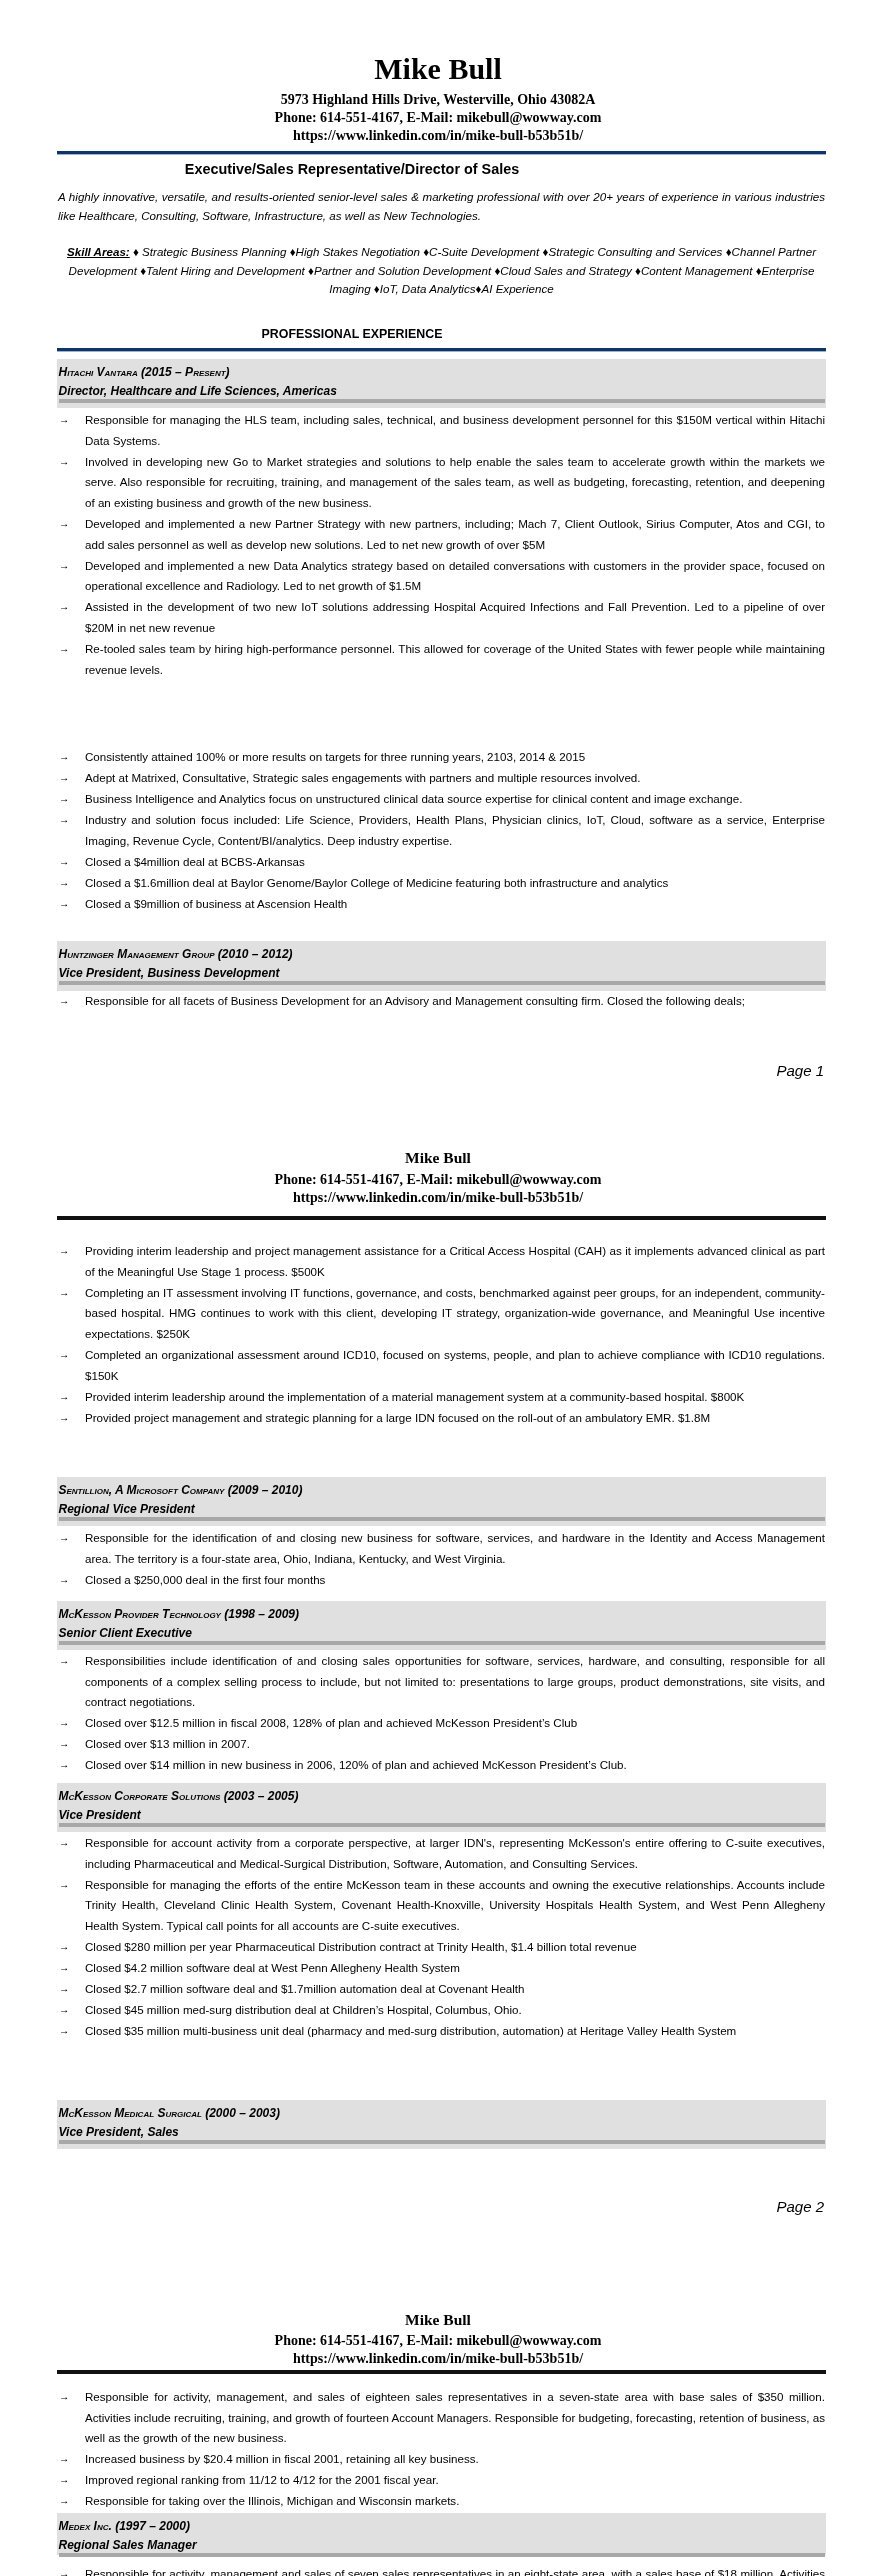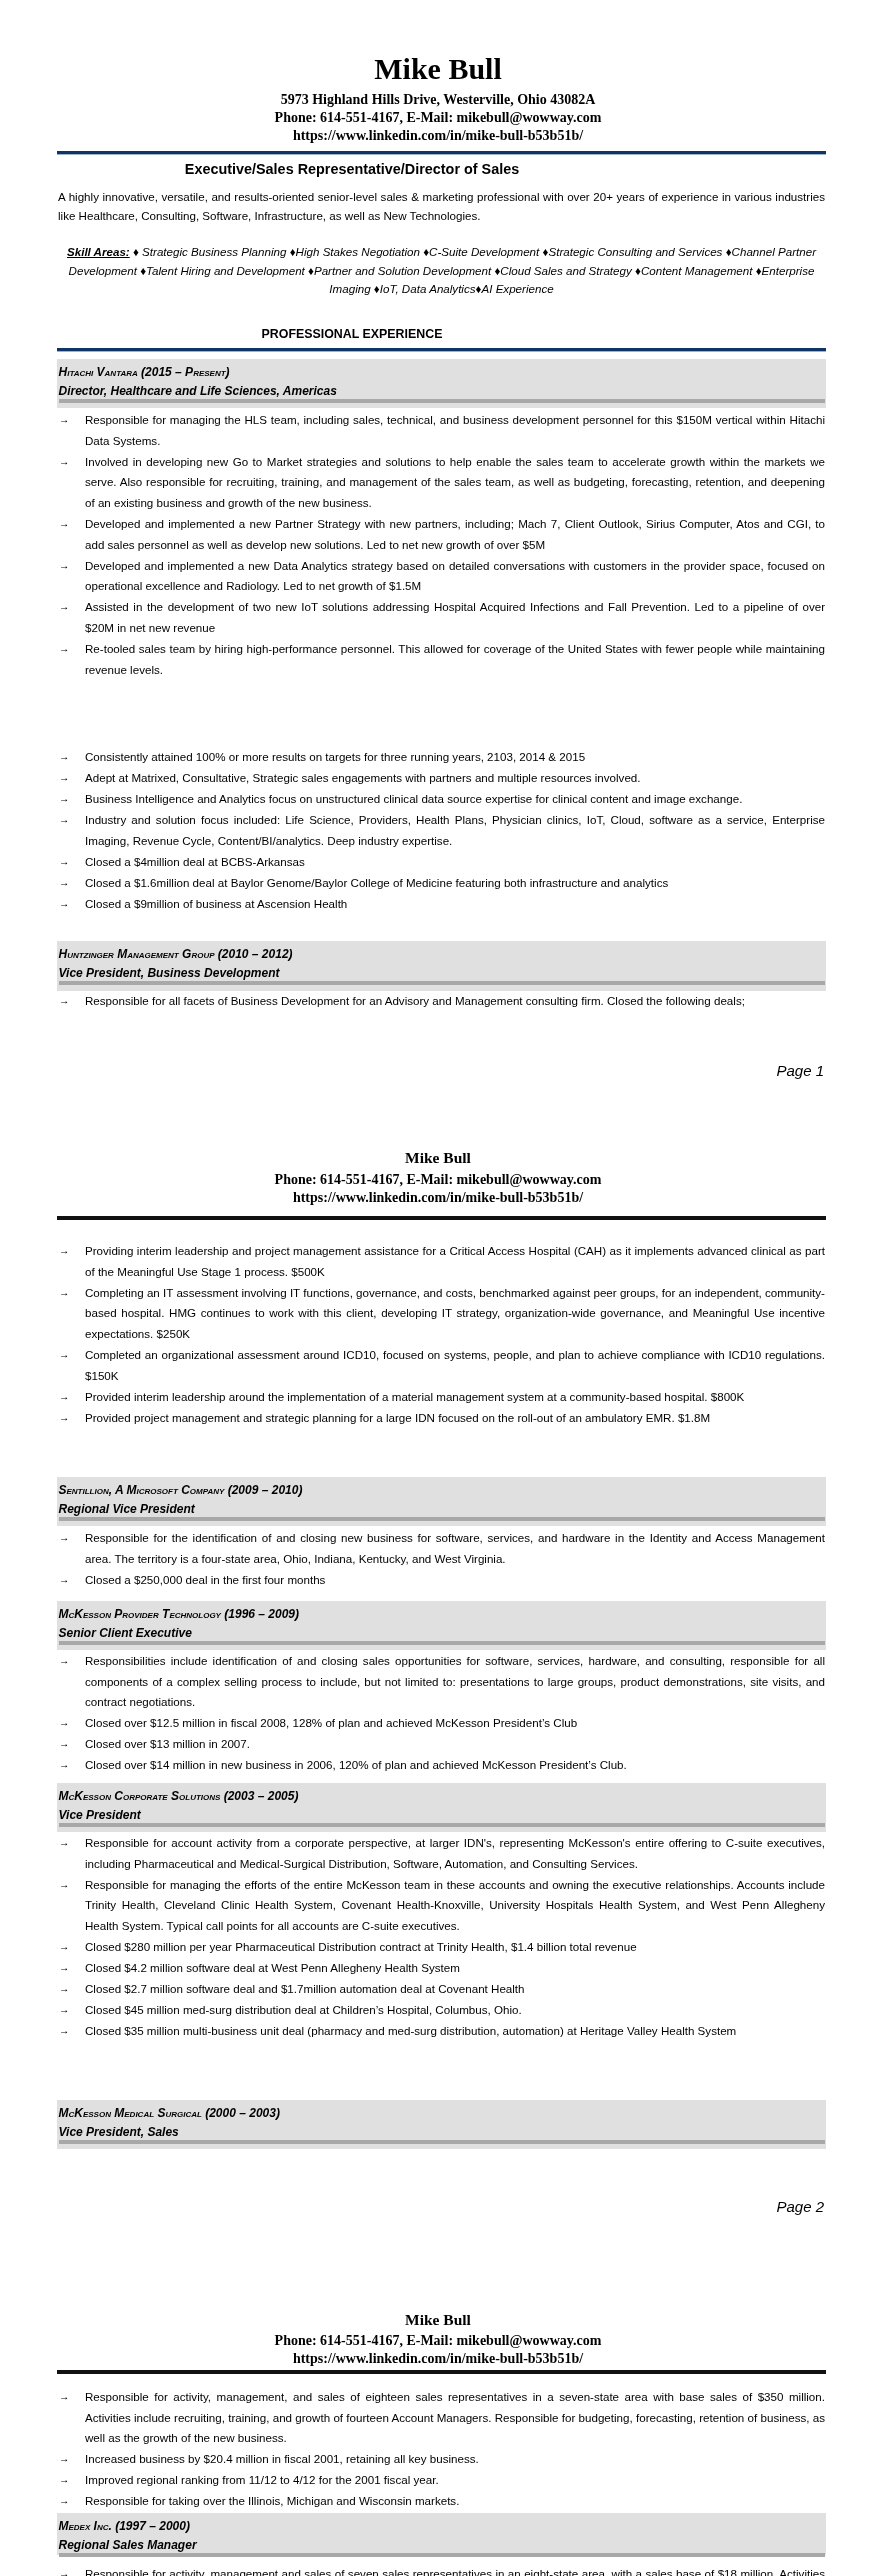--- a/index.html
+++ b/index.html
@@ -28,21 +28,21 @@
 
 <div class="page" style="top:0;height:1133px;">
   <div class="hdr-name" style="top:52px;font-size:30px;line-height:34px;">Mike Bull</div>
   <div class="hdr-line" style="top:92px;">5973 Highland Hills Drive, Westerville, Ohio 43082A</div>
   <div class="hdr-line" style="top:110px;">Phone: 614-551-4167, E-Mail: mikebull@wowway.com</div>
   <div class="hdr-line" style="top:128px;">https://www.linkedin.com/in/mike-bull-b53b51b/</div>
   <div class="rule navy" style="top:151px;"></div>
 
   <div class="center-title" style="top:159px;font-size:14.4px;line-height:20.6px;">Executive/Sales Representative/Director of Sales</div>
 
-  <div class="summary" style="top:188px;">A highly innovative, versatile, and results-oriented senior-level sales &amp; marketing professional with over 20+ years of experience in various industries like Healthcare, Consulting, Software, Infrastructure, as well as New Technologies.</div>
+  <div class="summary" style="top:188px;font-style:italic;">A highly innovative, versatile, and results-oriented senior-level sales &amp; marketing professional with over 20+ years of experience in various industries like Healthcare, Consulting, Software, Infrastructure, as well as New Technologies.</div>
 
   <div class="skills" style="top:243px;">
     <span class="label">Skill Areas:</span><span> ♦ Strategic Business Planning ♦High Stakes Negotiation ♦C-Suite Development ♦Strategic Consulting and Services ♦Channel Partner Development ♦Talent Hiring and Development ♦Partner and Solution Development ♦Cloud Sales and Strategy ♦Content Management ♦Enterprise Imaging ♦IoT, Data Analytics♦AI Experience</span>
   </div>
 
   <div class="center-title" style="top:324px;font-size:12.4px;line-height:20.6px;">PROFESSIONAL EXPERIENCE</div>
   <div class="rule navy" style="top:348px;"></div>
 
   <div class="jobhead" style="top:359px;height:49px;">
     <div class="co">Hitachi Vantara (2015 – Present)</div>
@@ -98,21 +98,21 @@
     <div class="co">Sentillion, A Microsoft Company (2009 – 2010)</div>
     <div class="title">Regional Vice President</div>
     <div class="bar" style="top:40px;"></div>
   </div>
   <ul class="bullets" style="top:395px;">
     <li><span class="arrow">→</span><span>Responsible for the identification of and closing new business for software, services, and hardware in the Identity and Access Management area. The territory is a four-state area, Ohio, Indiana, Kentucky, and West Virginia.</span></li>
     <li><span class="arrow">→</span><span>Closed a $250,000 deal in the first four months</span></li>
   </ul>
 
   <div class="jobhead" style="top:468px;height:49px;">
-    <div class="co">McKesson Provider Technology (1996 – 2009)</div>
+    <div class="co">McKesson Provider Technology (1998 – 2009)</div>
     <div class="title">Senior Client Executive</div>
     <div class="bar" style="top:40px;"></div>
   </div>
   <ul class="bullets" style="top:518px;">
     <li><span class="arrow">→</span><span>Responsibilities include identification of and closing sales opportunities for software, services, hardware, and consulting, responsible for all components of a complex selling process to include, but not limited to: presentations to large groups, product demonstrations, site visits, and contract negotiations.</span></li>
     <li><span class="arrow">→</span><span>Closed over $12.5 million in fiscal 2008, 128% of plan and achieved McKesson President’s Club</span></li>
     <li><span class="arrow">→</span><span>Closed over $13 million in 2007.</span></li>
     <li><span class="arrow">→</span><span>Closed over $14 million in new business in 2006, 120% of plan and achieved McKesson President’s Club.</span></li>
   </ul>
 

